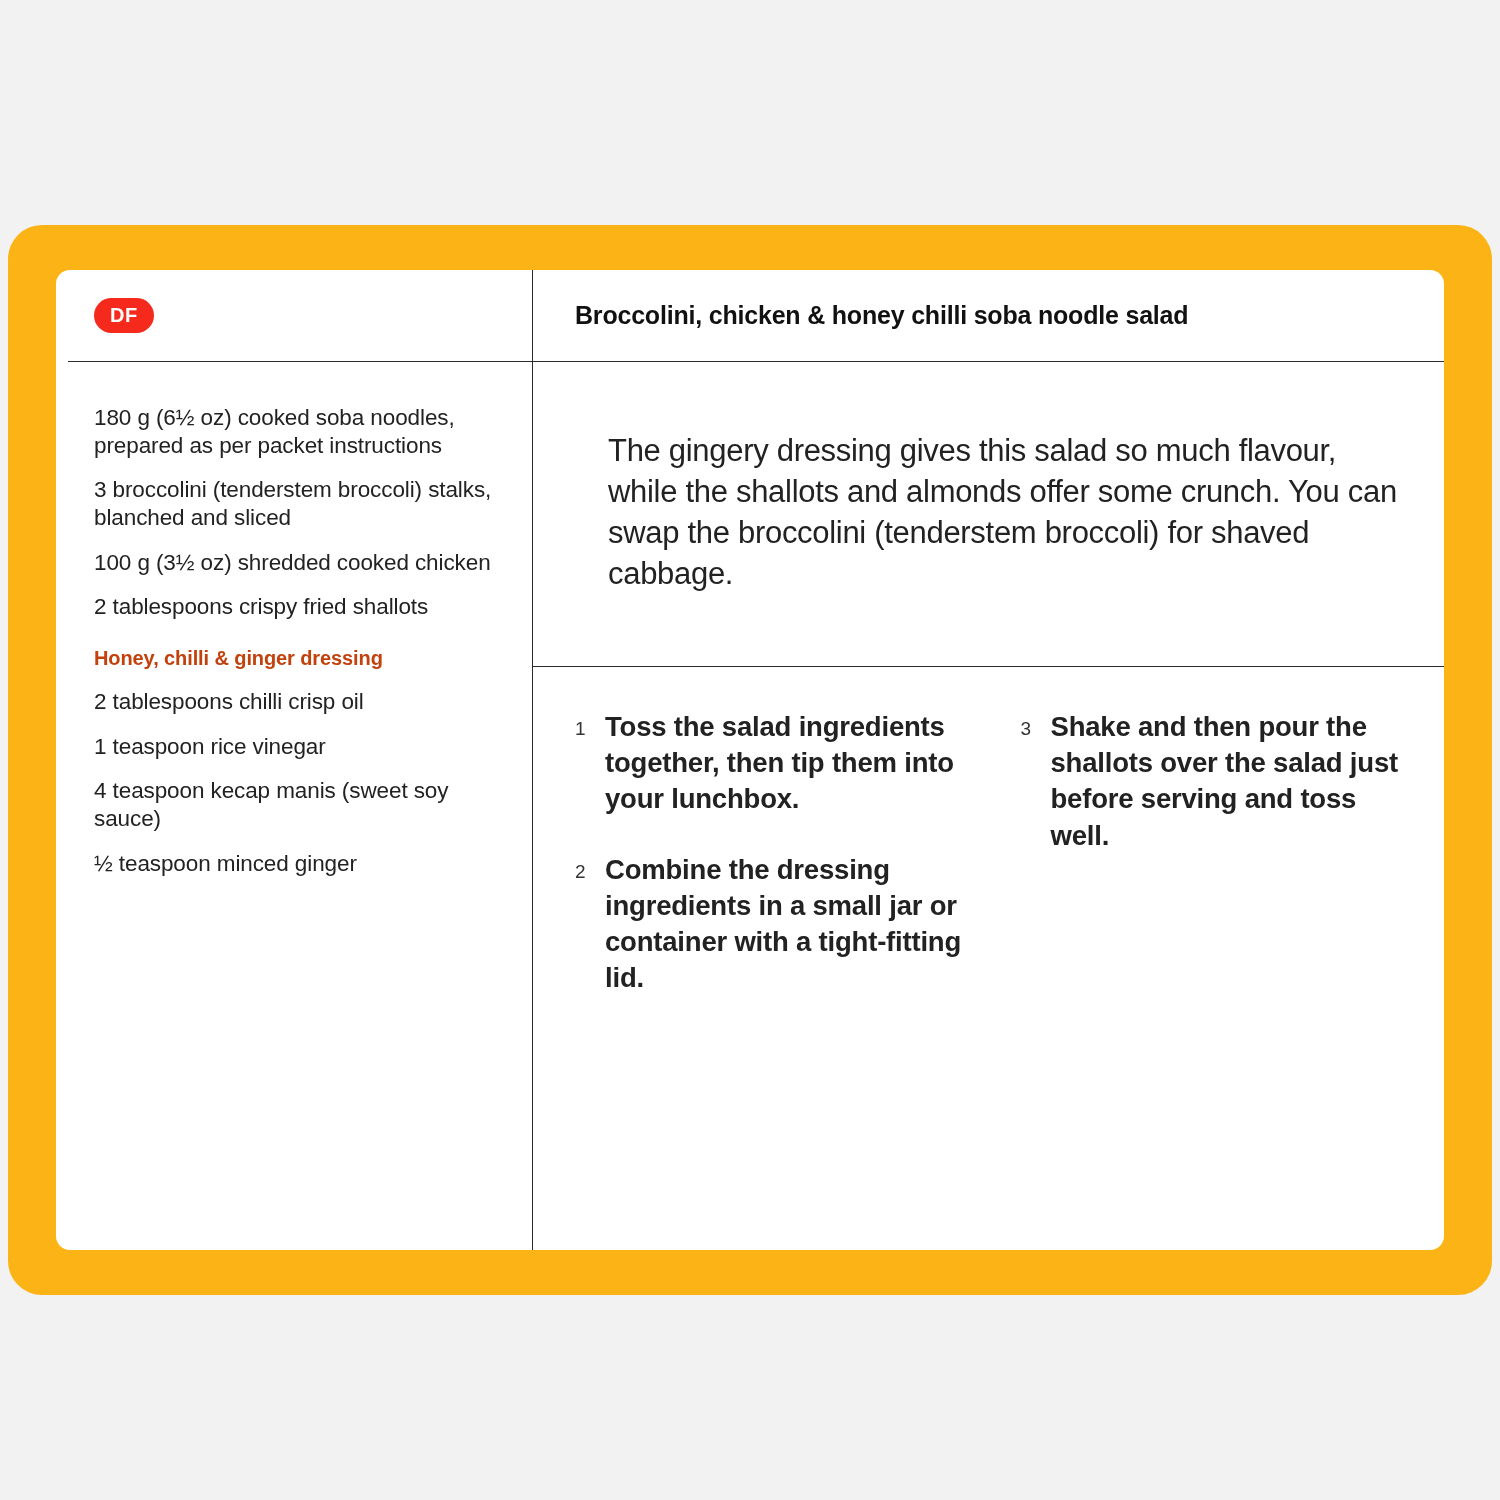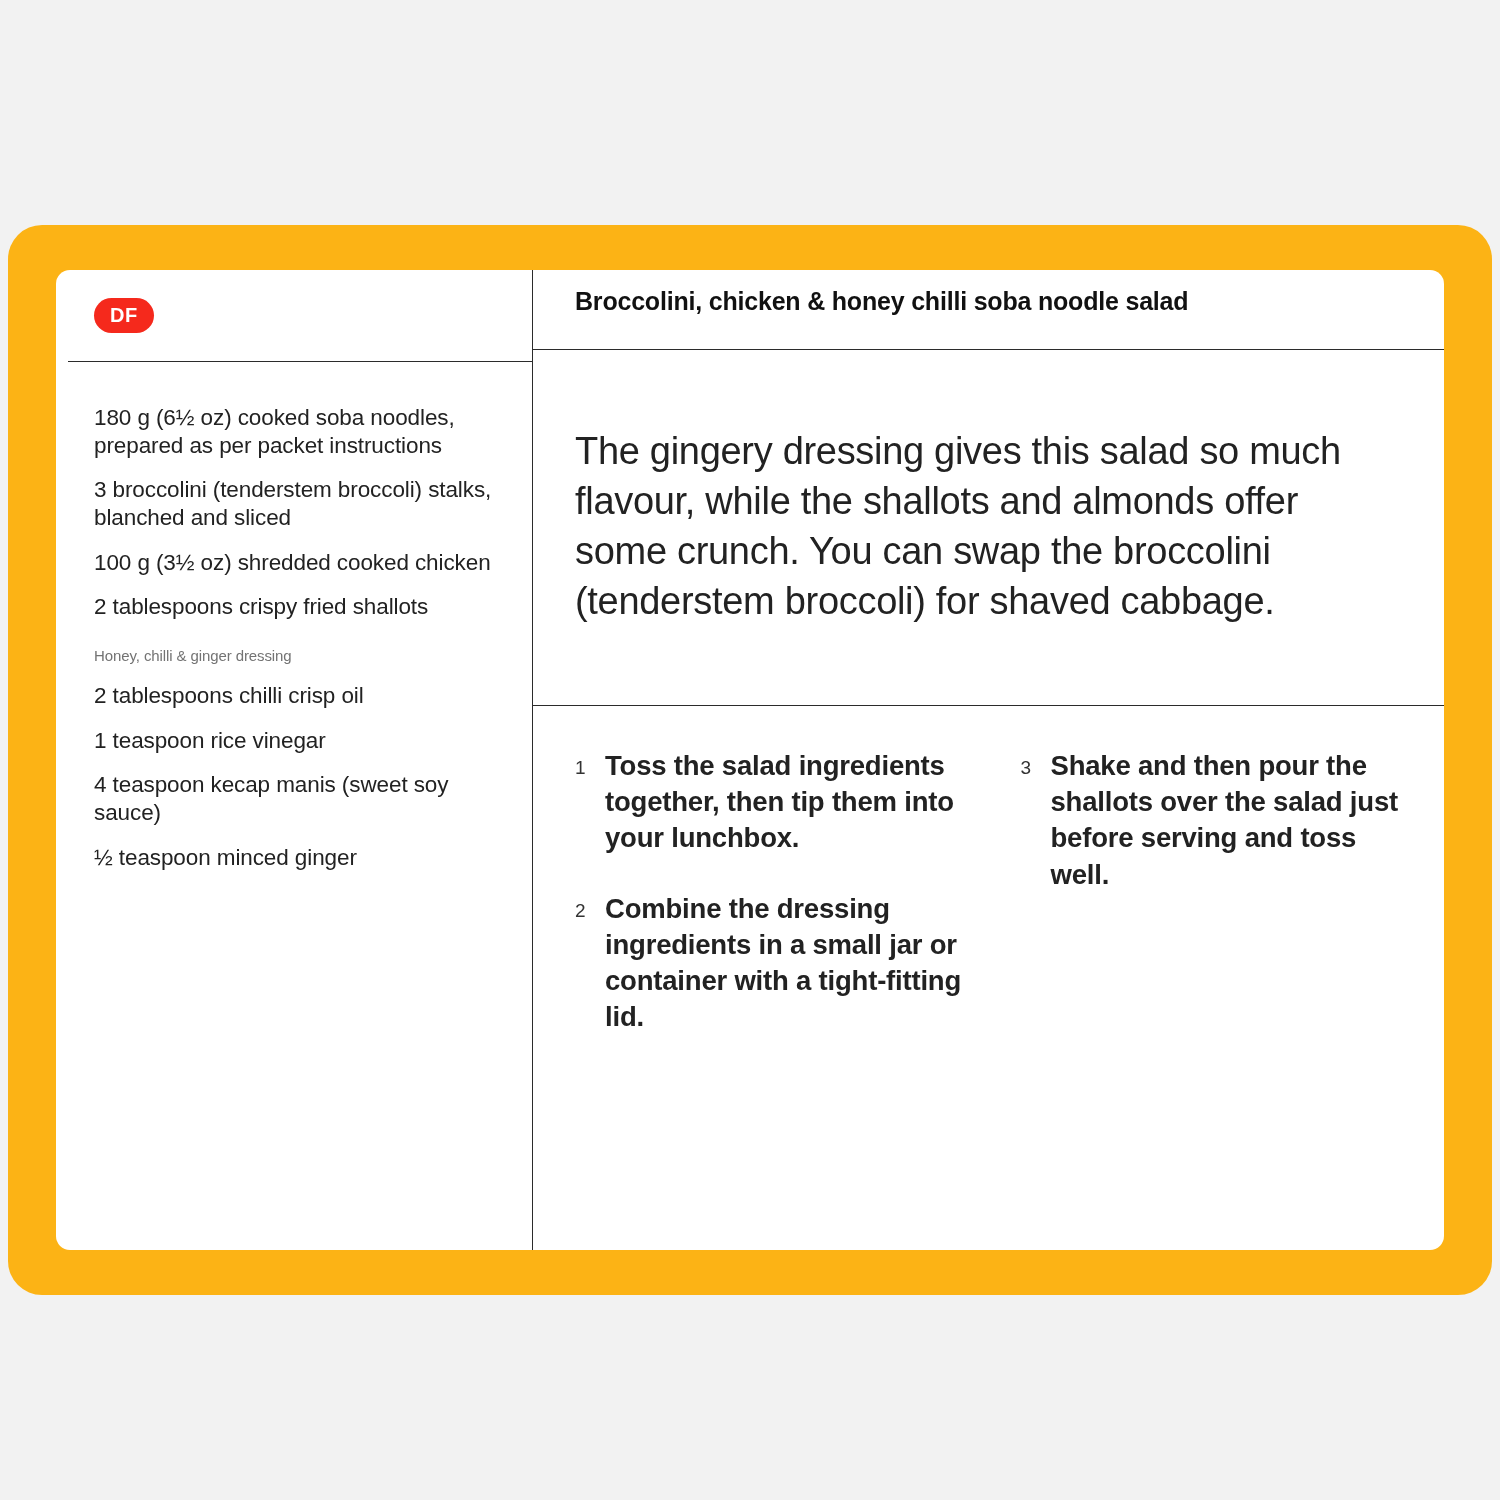--- a/index.html
+++ b/index.html
@@ -78,63 +78,64 @@
 
   .ing-item {
     font-size: 22.5px;
     line-height: 1.23;
     color: #222;
     margin-bottom: 17px;
     letter-spacing: -0.1px;
   }
 
   .sub-head {
-    font-size: 15px;
-    font-weight: normal;
-    color: #737373;
+    font-size: 20px;
+    font-weight: bold;
+    color: #c2410c;
     margin-top: 26px;
     margin-bottom: 18px;
     letter-spacing: -0.1px;
   }
 
   
   .right-col {
     flex: 1 1 auto;
     display: flex;
     flex-direction: column;
     box-sizing: border-box;
   }
 
   .title-row {
-    height: 80px;
+    height: 92px;
     border-bottom: 1.5px solid #2b2b2b;
     box-sizing: border-box;
     display: flex;
-    align-items: flex-start;
+    align-items: center;
     padding-left: 42px;
   }
 
   .recipe-title {
     font-size: 25px;
     font-weight: bold;
     color: #111;
     letter-spacing: -0.2px;
   }
 
   .intro-row {
     border-bottom: 1.5px solid #2b2b2b;
     box-sizing: border-box;
     padding: 38px 46px 40px 42px;
   }
 
   .intro-text {
-    font-size: 38px;
+    font-size: 31px;
     line-height: 1.32;
     color: #222;
     letter-spacing: -0.3px;
+    margin-left: 33px;
   }
 
   .steps-row {
     display: flex;
     flex-direction: row;
     padding: 42px 30px 0 42px;
     box-sizing: border-box;
     gap: 52px;
   }
 

